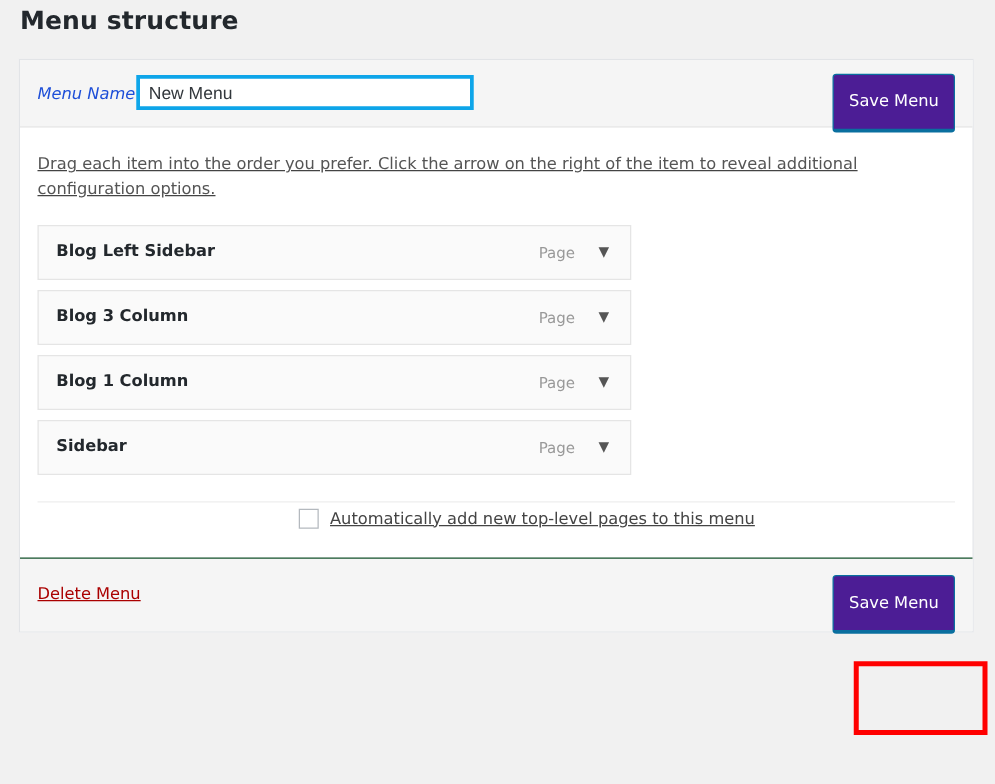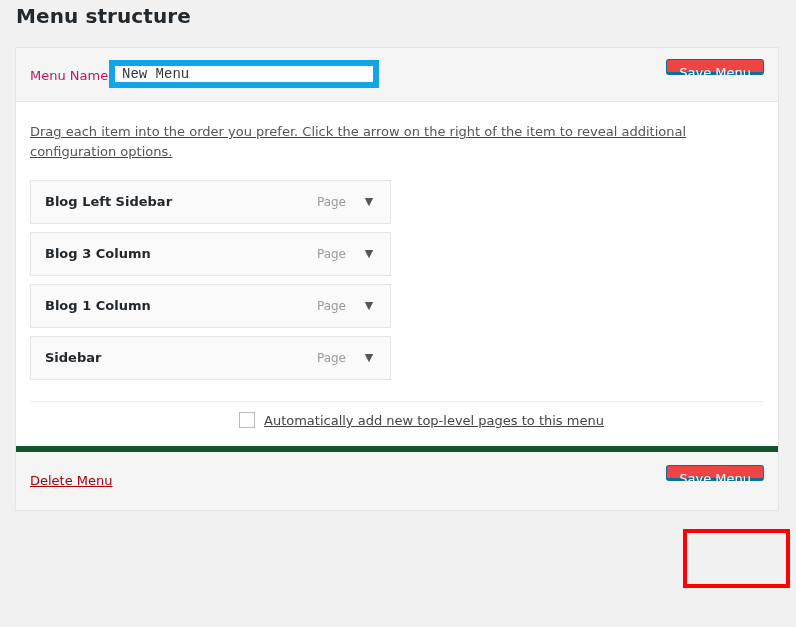--- a/index.html
+++ b/index.html
@@ -41,47 +41,48 @@
     background: #f5f5f5;
     border-bottom: 1px solid #e6e6e6;
     height: 53px;
     position: relative;
   }
   .menu-name-label {
     position: absolute;
     left: 14px;
     top: 20px;
     font-size: 13px;
-    color: #be185d;
+    font-style: italic;
+    color: #1d4ed8;
   }
   .menu-name-input {
     position: absolute;
     left: 93px;
     top: 12px;
     width: 270px;
     height: 28px;
     box-sizing: border-box;
-    border: 6px solid #0ea5e9;
+    border: 3px solid #0ea5e9;
     background: #fff;
-    font-family: Liberation Mono, monospace;
+    font-family: Liberation Sans, sans-serif;
     font-size: 14px;
     color: #32373c;
     padding: 0 7px;
     outline: none;
   }
   .btn-primary {
-    background: #ef4444;
+    background: #4c1d95;
     border: 1px solid #0a6f9f;
     border-bottom-width: 3px;
     border-radius: 3px;
     color: #ffffff;
     font-family: "DejaVu Sans", "Liberation Sans", sans-serif;
     font-size: 13px;
     padding: 0 12px;
-    height: 16px;
+    height: 47px;
     line-height: 26px;
     cursor: pointer;
     box-sizing: border-box;
     white-space: nowrap;
   }
   .save-top {
     position: absolute;
     right: 14px;
     top: 11px;
   }
@@ -96,21 +97,21 @@
     font-size: 13px;
     color: #555;
     line-height: 1.5;
     margin: 0 0 19px 0;
   }
 
   .menu-items {
     margin: 0;
     padding: 0;
     list-style: none;
-    width: 361px;
+    width: 475px;
   }
   .menu-item {
     background: #fafafa;
     border: 1px solid #e5e5e5;
     height: 44px;
     margin-bottom: 8px;
     position: relative;
     cursor: move;
     box-sizing: border-box;
   }
@@ -168,21 +169,21 @@
     font-size: 13px;
     font-style: italic;
     color: #777;
   }
   .settings-controls {
     margin-left: 163px;
     padding-bottom: 2px;
   }
   .cb-line {
     display: flex;
-    align-items: flex-end;
+    align-items: center;
     height: 26px;
     padding-left: 32px;
   }
   .cb {
     width: 16px;
     height: 16px;
     box-sizing: border-box;
     border: 1px solid #b4b9be;
     background: #fff;
     margin-right: 9px;
@@ -197,21 +198,21 @@
   .cb-note {
     font-size: 11px;
     color: #999;
     margin-left: 5px;
   }
 
   
   .menu-card-footer {
     margin-top: 16px;
     background: #f5f5f5;
-    border-top: 6px solid #14532d;
+    border-top: 1px solid #14532d;
     height: 58px;
     position: relative;
   }
   .delete-menu-link {
     position: absolute;
     left: 14px;
     top: 21px;
     font-size: 13px;
     color: #a00;
     text-decoration: underline;

